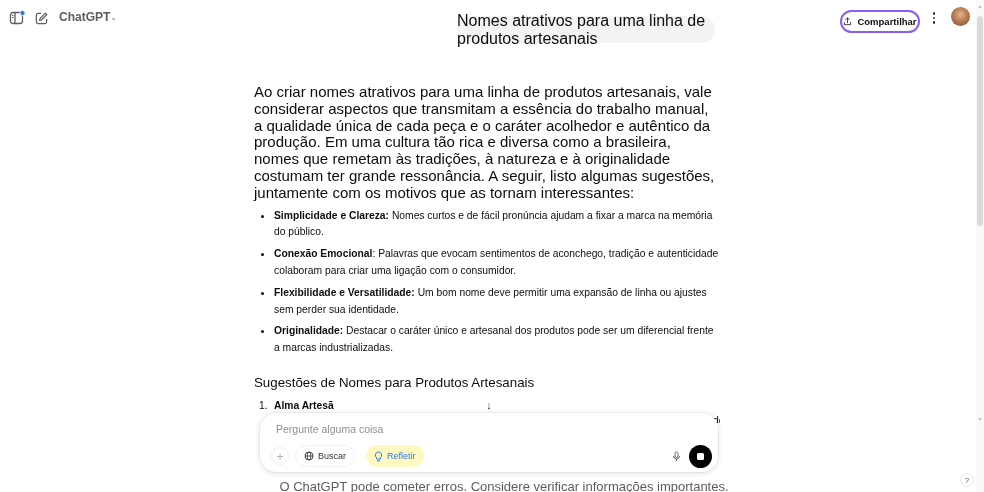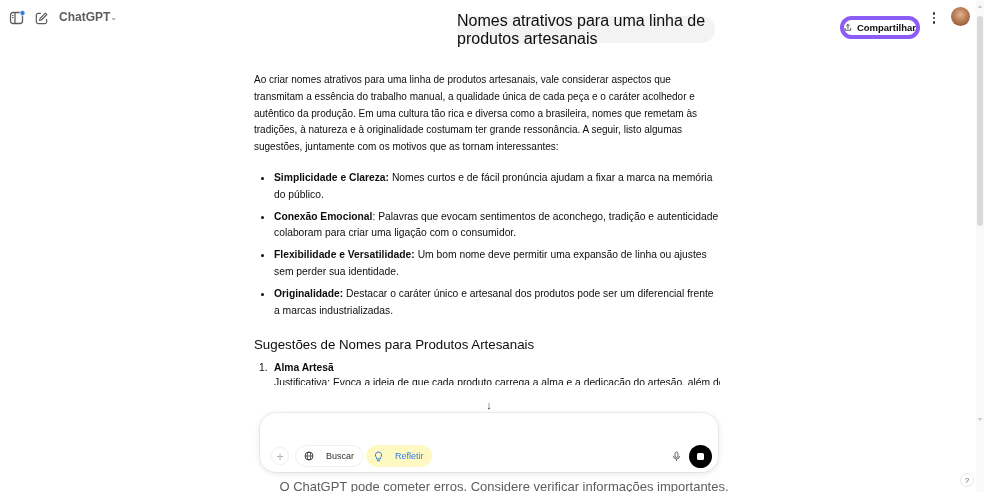--- a/index.html
+++ b/index.html
@@ -6,53 +6,53 @@
   html, body { width: 984px; height: 492px; overflow: hidden; background: #ffffff; }
   body { font-family: "Liberation Sans", "DejaVu Sans", sans-serif; color: #0d0d0d; position: relative; }
 
   .topbar { position: absolute; left: 0; top: 0; width: 984px; height: 36px; }
   .icon-btn { position: absolute; display: flex; align-items: center; justify-content: center; }
   .sidebar-toggle { left: 8px; top: 9px; width: 18px; height: 18px; }
   .new-chat { left: 32px; top: 9px; width: 18px; height: 18px; }
   .model-select { position: absolute; left: 59px; top: 10px; font-size: 12px; color: #5d5d5d; font-weight: 600; display: flex; align-items: center; }
   .model-select .chev { font-size: 8px; color: #8f8f8f; }
 
-  .share-btn { position: absolute; left: 840px; top: 16px; width: 80px; height: 23px; border: 4px solid #8b5cf6; border-radius: 12px; display: flex; align-items: center; justify-content: center; gap: 5px; font-size: 9.5px; color: #0d0d0d; font-weight: 600; background: #fff; }
+  .share-btn { position: absolute; left: 840px; top: 10px; width: 80px; height: 23px; border: 2px solid #8b5cf6; border-radius: 12px; display: flex; align-items: center; justify-content: center; gap: 5px; font-size: 9.5px; color: #0d0d0d; font-weight: 600; background: #fff; }
   .more-btn { position: absolute; left: 928px; top: 9px; width: 12px; height: 18px; display: flex; flex-direction: column; align-items: center; justify-content: center; gap: 2px; }
   .more-btn span { width: 2.5px; height: 2.5px; background: #333; border-radius: 50%; }
   .avatar { position: absolute; left: 951px; top: 7px; width: 19px; height: 19px; border-radius: 50%; background: radial-gradient(circle at 50% 40%, #e3b48f 0%, #b97c55 45%, #7a4a2e 100%); }
 
   .scrollbar { position: absolute; left: 976px; top: 0; width: 8px; height: 492px; background: #f9f9f9; }
   .scroll-thumb { position: absolute; left: 1px; top: 16px; width: 6px; height: 210px; background: #dadada; border-radius: 3px; }
   .scroll-up { position: absolute; left: 2px; top: 5px; width: 0; height: 0; border-left: 2.5px solid transparent; border-right: 2.5px solid transparent; border-bottom: 3px solid #c4c4c4; }
   .scroll-down { position: absolute; left: 2px; top: 418px; width: 0; height: 0; border-left: 2.5px solid transparent; border-right: 2.5px solid transparent; border-top: 3px solid #c4c4c4; }
 
   .user-bubble { position: absolute; left: 457px; top: 16px; width: 258px; height: 27px; background: #f3f3f3; border-radius: 14px; display: flex; align-items: center; justify-content: center; font-size: 16px; color: #0d0d0d; }
 
   .content { position: absolute; left: 254px; top: 68px; width: 466px; }
   .reasoning { font-size: 10px; color: #8a8a8a; height: 16px; line-height: 16px; display: flex; align-items: center; gap: 3px; }
   .reasoning .chev { font-size: 9px; color: #666; }
-  .para { font-size: 10px; line-height: 16.8px; color: #0d0d0d; margin-top: 4px; }
+  .para { font-size: 15px; line-height: 16.8px; color: #0d0d0d; margin-top: 16px; }
   h3.section { font-size: 13.3px; font-weight: 500; color: #0d0d0d; margin-top: 17px; line-height: 18px; }
-  ul.bullets { list-style: none; margin-top: 14px; }
+  ul.bullets { list-style: none; margin-top: 6px; }
   ul.bullets li { position: relative; padding-left: 20px; font-size: 10.3px; line-height: 16.8px; margin-bottom: 5px; }
   ul.bullets li::before { content: ""; position: absolute; left: 7px; top: 7px; width: 3px; height: 3px; background: #0d0d0d; border-radius: 50%; }
   ul.bullets li b { font-weight: 700; }
   ol.names { list-style: none; margin-top: 6px; }
   ol.names li { position: relative; padding-left: 20px; font-size: 10.3px; line-height: 16px; }
   ol.names li .num { position: absolute; left: 5px; top: 0; }
   .just-line { font-size: 10.3px; line-height: 14px; color: #0d0d0d; white-space: nowrap; overflow: hidden; height: 9px; padding-left: 20px; }
 
   .scroll-down-btn { position: absolute; left: 480px; top: 396px; width: 18px; height: 18px; border-radius: 50%; background: #fff; display: flex; align-items: center; justify-content: center; font-size: 11px; color: #333; }
 
   .composer { position: absolute; left: 260px; top: 413px; width: 458px; height: 59px; background: #fff; border-radius: 16px; box-shadow: 0 1px 6px rgba(0,0,0,0.12), 0 0 0 1px rgba(0,0,0,0.04); }
   .composer-input { position: absolute; left: 16px; top: 9px; width: 420px; height: 14px; border: none; outline: none; font-size: 10.5px; font-family: "Liberation Sans", sans-serif; color: #0d0d0d; background: transparent; }
   .composer-input::placeholder { color: #8f8f8f; }
   .plus-btn { position: absolute; left: 11px; top: 34px; width: 18px; height: 18px; border-radius: 50%; border: 1px solid #f0f0f0; display: flex; align-items: center; justify-content: center; font-size: 13px; color: #b4b4b4; }
-  .tool-btn { position: absolute; top: 32px; height: 22px; border-radius: 11px; display: flex; align-items: center; gap: 12px; font-size: 9px; padding: 0 8px; }
+  .tool-btn { position: absolute; top: 32px; height: 22px; border-radius: 11px; display: flex; align-items: center; gap: 4px; font-size: 9px; padding: 0 8px; }
   .buscar-btn { left: 35px; border: 1px solid #f0f0f0; color: #333; }
   .refletir-btn { left: 106px; background: #fef9c3; color: #2f7de1; }
   .mic-btn { position: absolute; left: 407px; top: 34px; width: 18px; height: 18px; border-radius: 50%; display: flex; align-items: center; justify-content: center; }
   .stop-btn { position: absolute; left: 429px; top: 32px; width: 23px; height: 23px; border-radius: 50%; background: #000; display: flex; align-items: center; justify-content: center; }
   .stop-btn span { width: 7px; height: 7px; background: #fff; border-radius: 1.5px; }
 
   .disclaimer { position: absolute; left: 16px; top: 479px; width: 976px; text-align: center; font-size: 13px; color: #5d5d5d; }
   .help-btn { position: absolute; left: 960px; top: 473px; width: 14px; height: 14px; border-radius: 50%; border: 1px solid #e8e8e8; display: flex; align-items: center; justify-content: center; font-size: 8px; color: #555; background: #fff; }
 </style>
 </head>
@@ -122,20 +122,21 @@
     </li>
   </ol>
   <div class="just-line">Justificativa: Evoca a ideia de que cada produto carrega a alma e a dedicação do artesão, além de trazer um</div>
 </div>
 
 <div class="scroll-down-btn">
   <span>↓</span>
 </div>
 
 <div class="composer">
+  <input class="composer-input" type="text" placeholder="Pergunte alguma coisa" style="">
   <div class="plus-btn">
     <span>+</span>
   </div>
   <div class="tool-btn buscar-btn">
     <svg width="10" height="10" viewBox="0 0 10 10">
       <circle cx="5" cy="5" r="4" fill="none" stroke="#333" stroke-width="0.9"></circle>
       <ellipse cx="5" cy="5" rx="1.8" ry="4" fill="none" stroke="#333" stroke-width="0.8"></ellipse>
       <line x1="1" y1="5" x2="9" y2="5" stroke="#333" stroke-width="0.8"></line>
     </svg>
     <span>Buscar</span>

